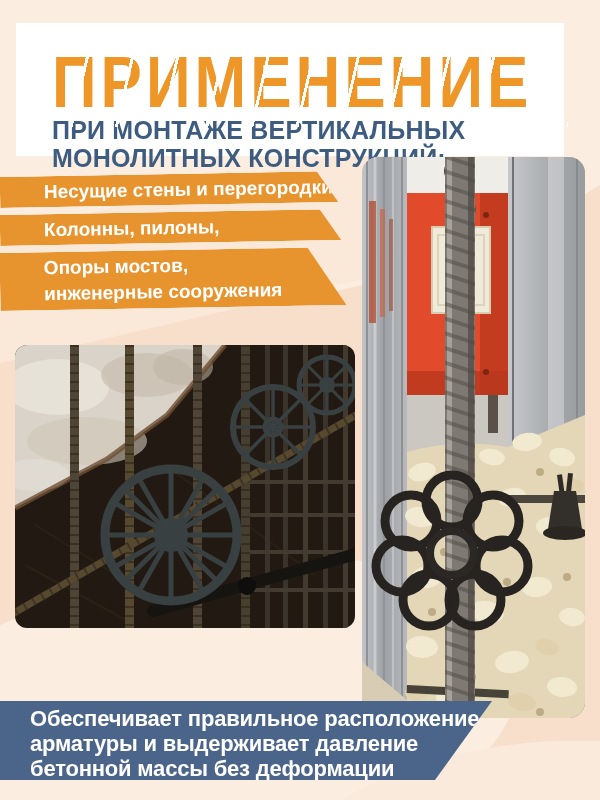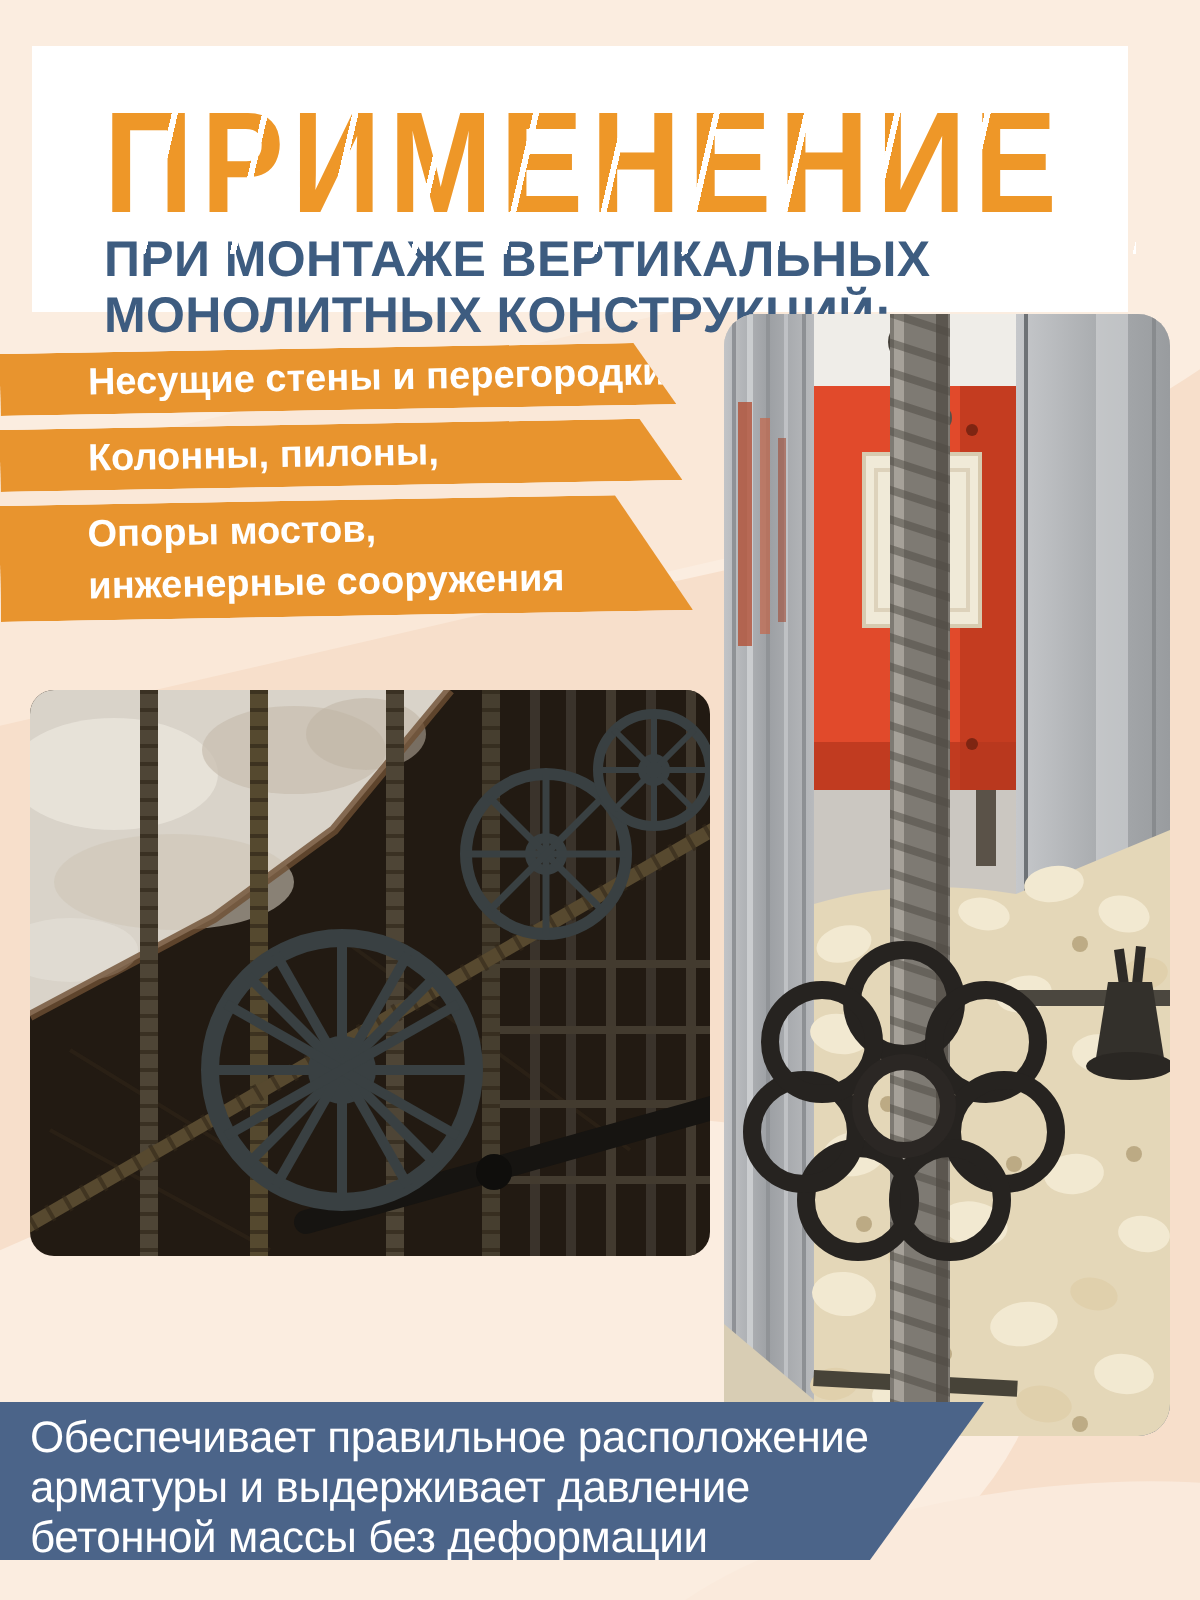--- a/index.html
+++ b/index.html
@@ -27,21 +27,21 @@
   .badge-label{display:block;padding-left:44px;white-space:pre-line;}
   .badge-3 .badge-label{padding-top:3px;}
 
   .photo{position:absolute;overflow:hidden;z-index:3;}
   .photo-left{left:15px;top:345px;width:340px;height:283px;border-radius:12px;}
   .photo-right{left:362px;top:157px;width:223px;height:561px;border-radius:16px;}
   .photo svg{display:block;width:100%;height:100%;}
 
   .footer-banner{position:absolute;left:0;top:701px;width:492px;height:79px;background:#4B6489;z-index:6;
     clip-path:polygon(0 0,100% 0,calc(100% - 57px) 100%,0 100%);}
-  .footer-text{padding:5px 0 0 15px;color:#FFFFFF;font-size:22px;line-height:25px;font-weight:400;
+  .footer-text{padding:5px 0 0 30px;color:#FFFFFF;font-size:22px;line-height:25px;font-weight:700;
     white-space:pre-line;letter-spacing:-0.2px;}
 </style>
 </head>
 <body>
 
 <div class="canvas">
 
   <div class="blob blob-a"></div>
   <div class="blob blob-b"></div>
   <div class="blob blob-c"></div>

